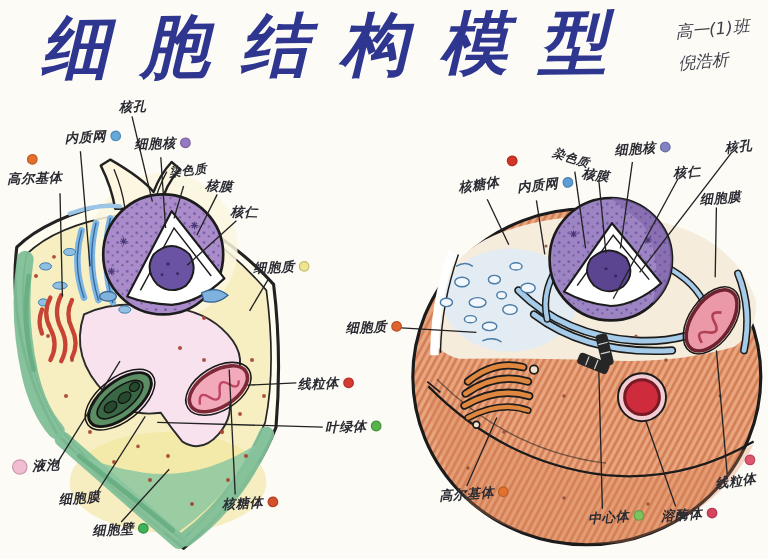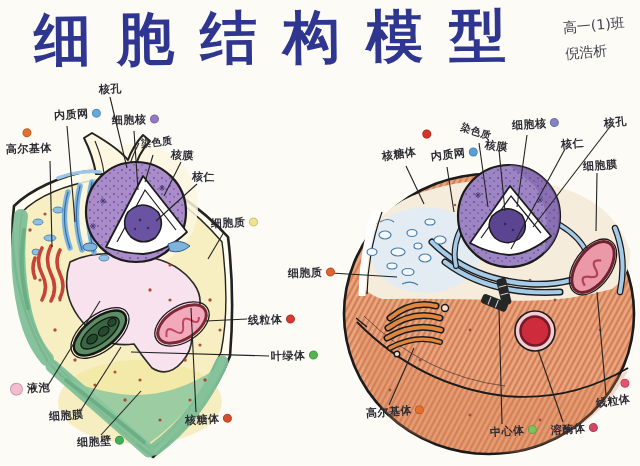--- a/index.html
+++ b/index.html
@@ -1,18 +1,18 @@
 <!DOCTYPE html>
 <html><head>
 <meta charset="utf-8">
 <style>
   html,body{margin:0;padding:0;}
   body{width:640px;height:466px;position:relative;overflow:hidden;
        background:#fcfbf6;font-family:"DejaVu Sans",sans-serif;}
-  #stage{position:absolute;inset:0;width:640px;height:466px;}
+  #stage{position:absolute;inset:0;width:640px;height:466px;font-style:italic;}
   #drawing{position:absolute;left:0;top:0;}
   .page-title{position:absolute;left:34px;top:0px;font-size:57px;font-weight:bold;
       color:#2e3690;letter-spacing:26px;white-space:nowrap;
       font-family:"DejaVu Sans",sans-serif;transform:rotate(-.6deg);}
   .byline{position:absolute;right:14px;top:12px;text-align:left;color:#3f3f4a;
       font-size:14px;line-height:26px;transform:rotate(-5deg);font-weight:500;}
   .cell-label{position:absolute;font-size:11px;font-weight:600;color:#2b2b33;
       white-space:nowrap;letter-spacing:0.5px;transform-origin:left center;}
   .dot{display:inline-block;width:9px;height:9px;border-radius:50%;
       margin-left:3px;vertical-align:-1px;box-shadow:inset 0 0 0 1px rgba(0,0,0,.18);}

